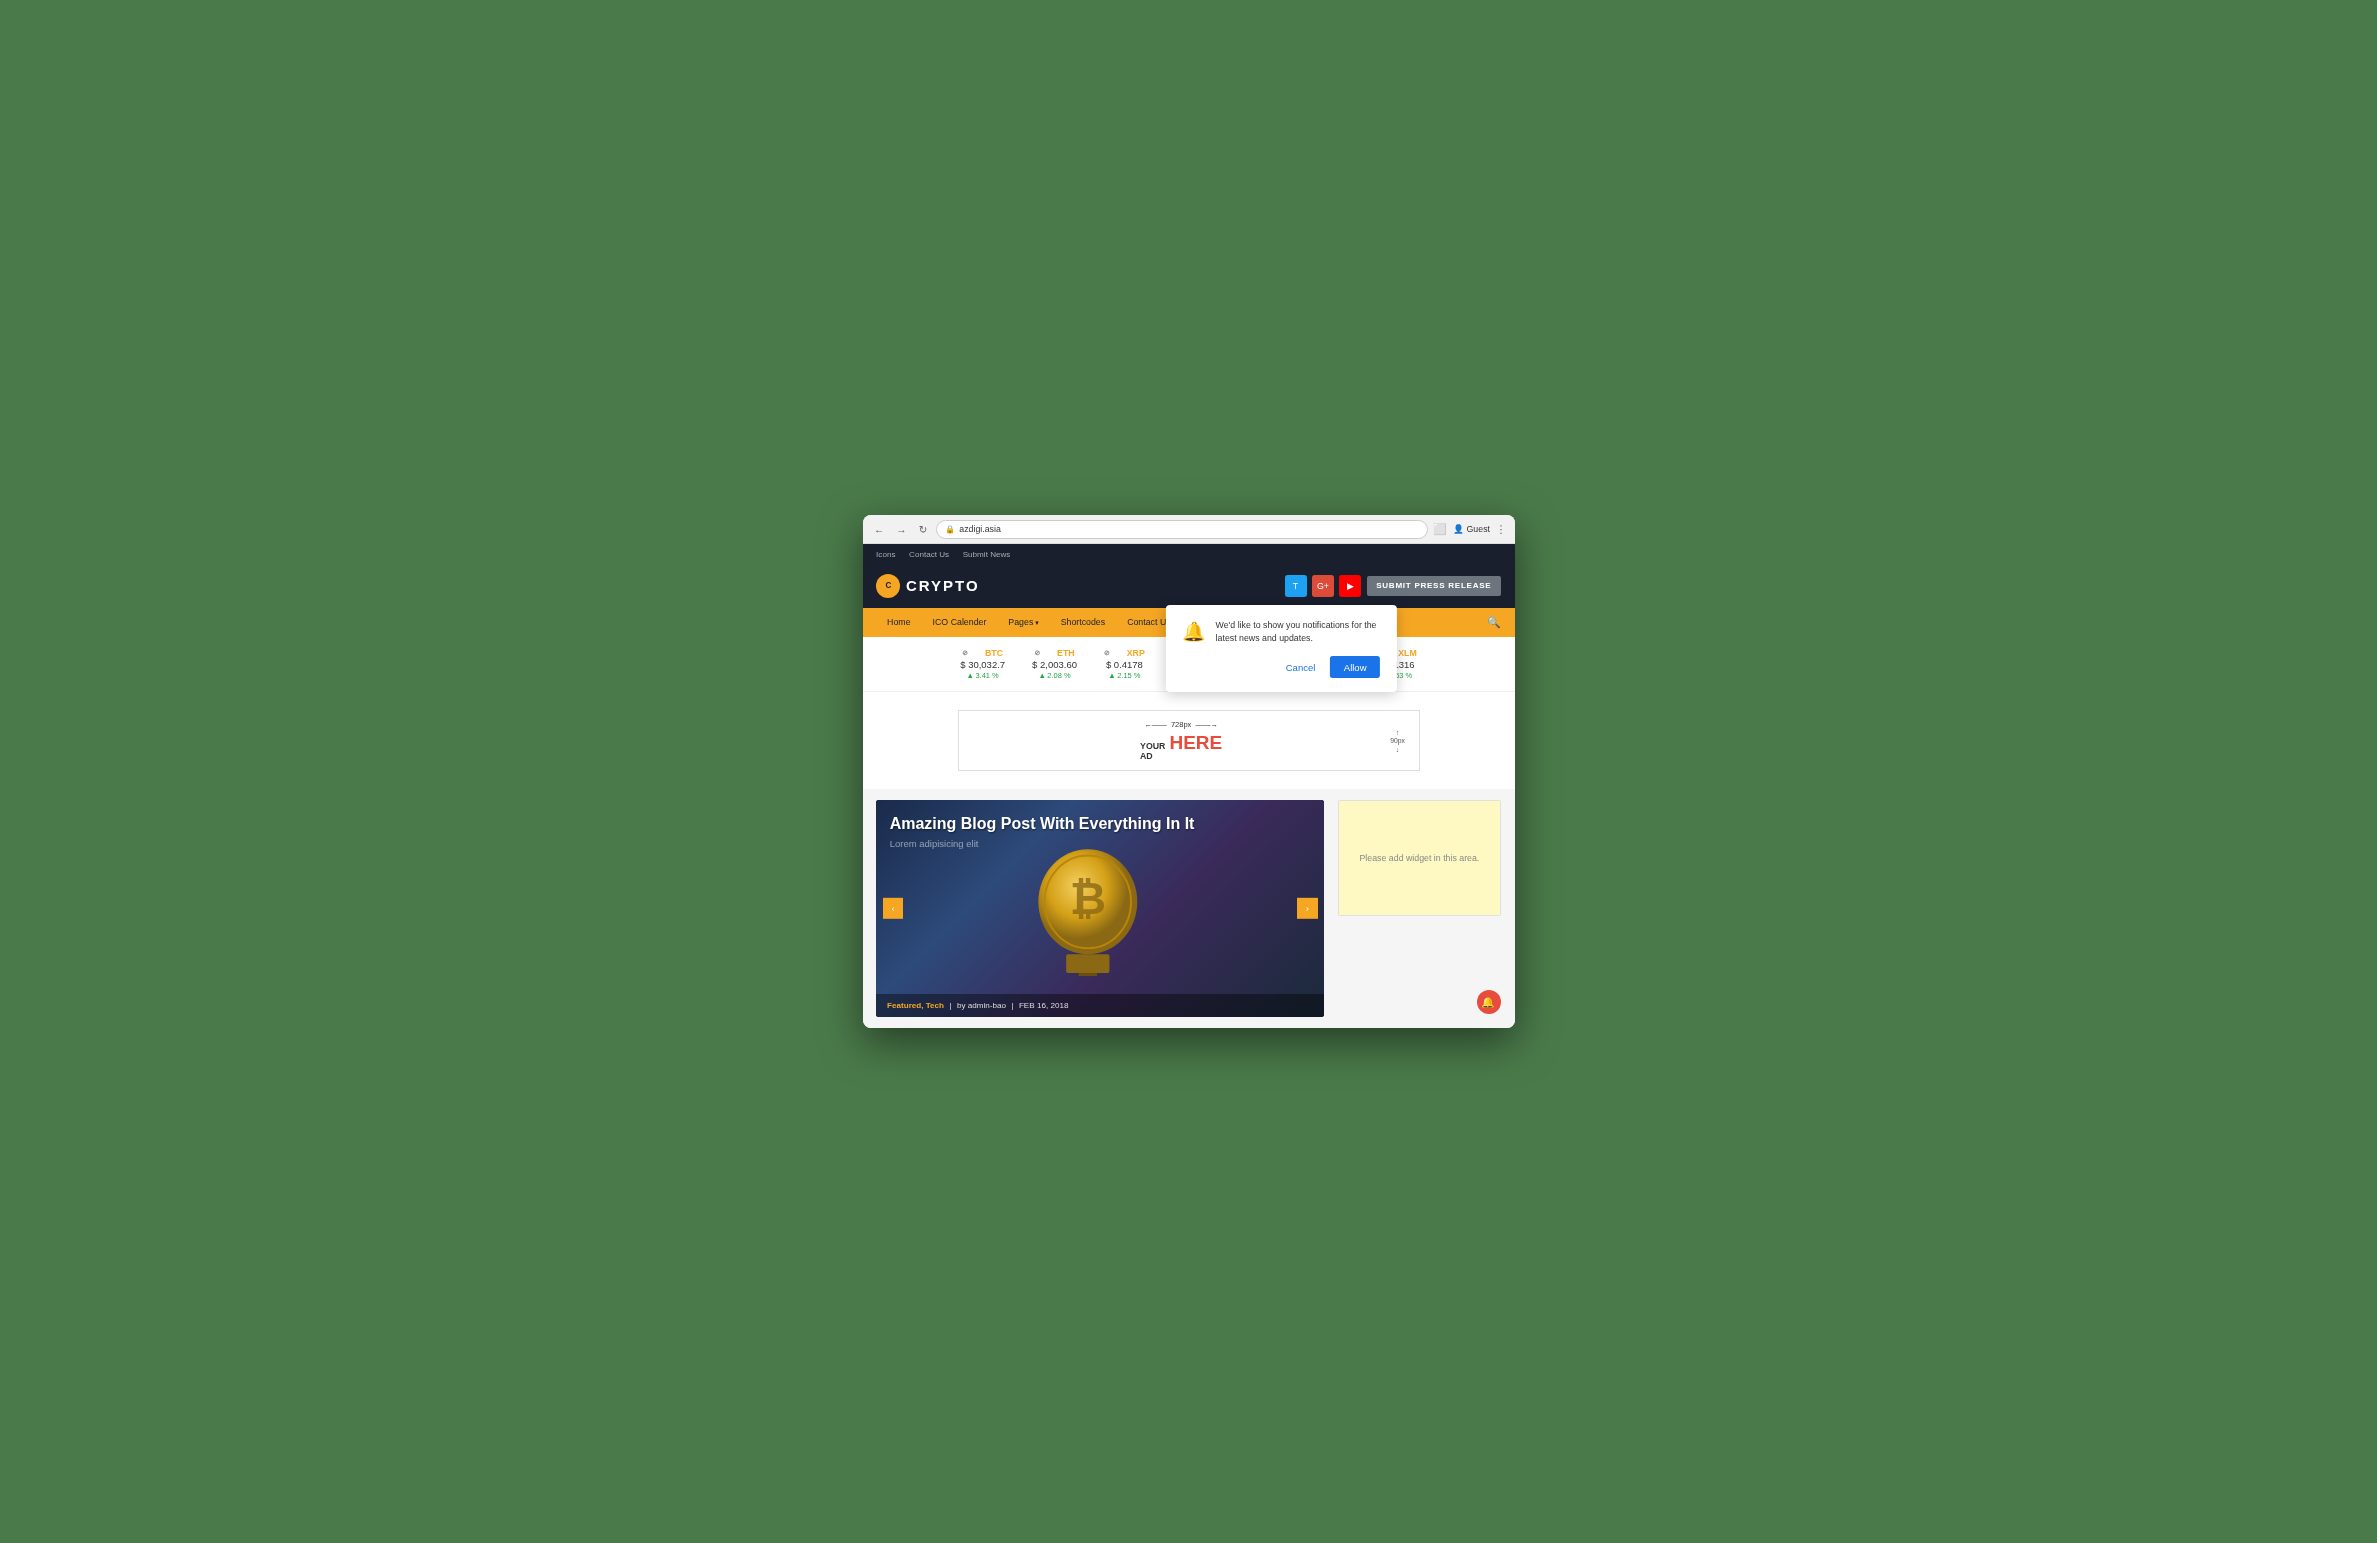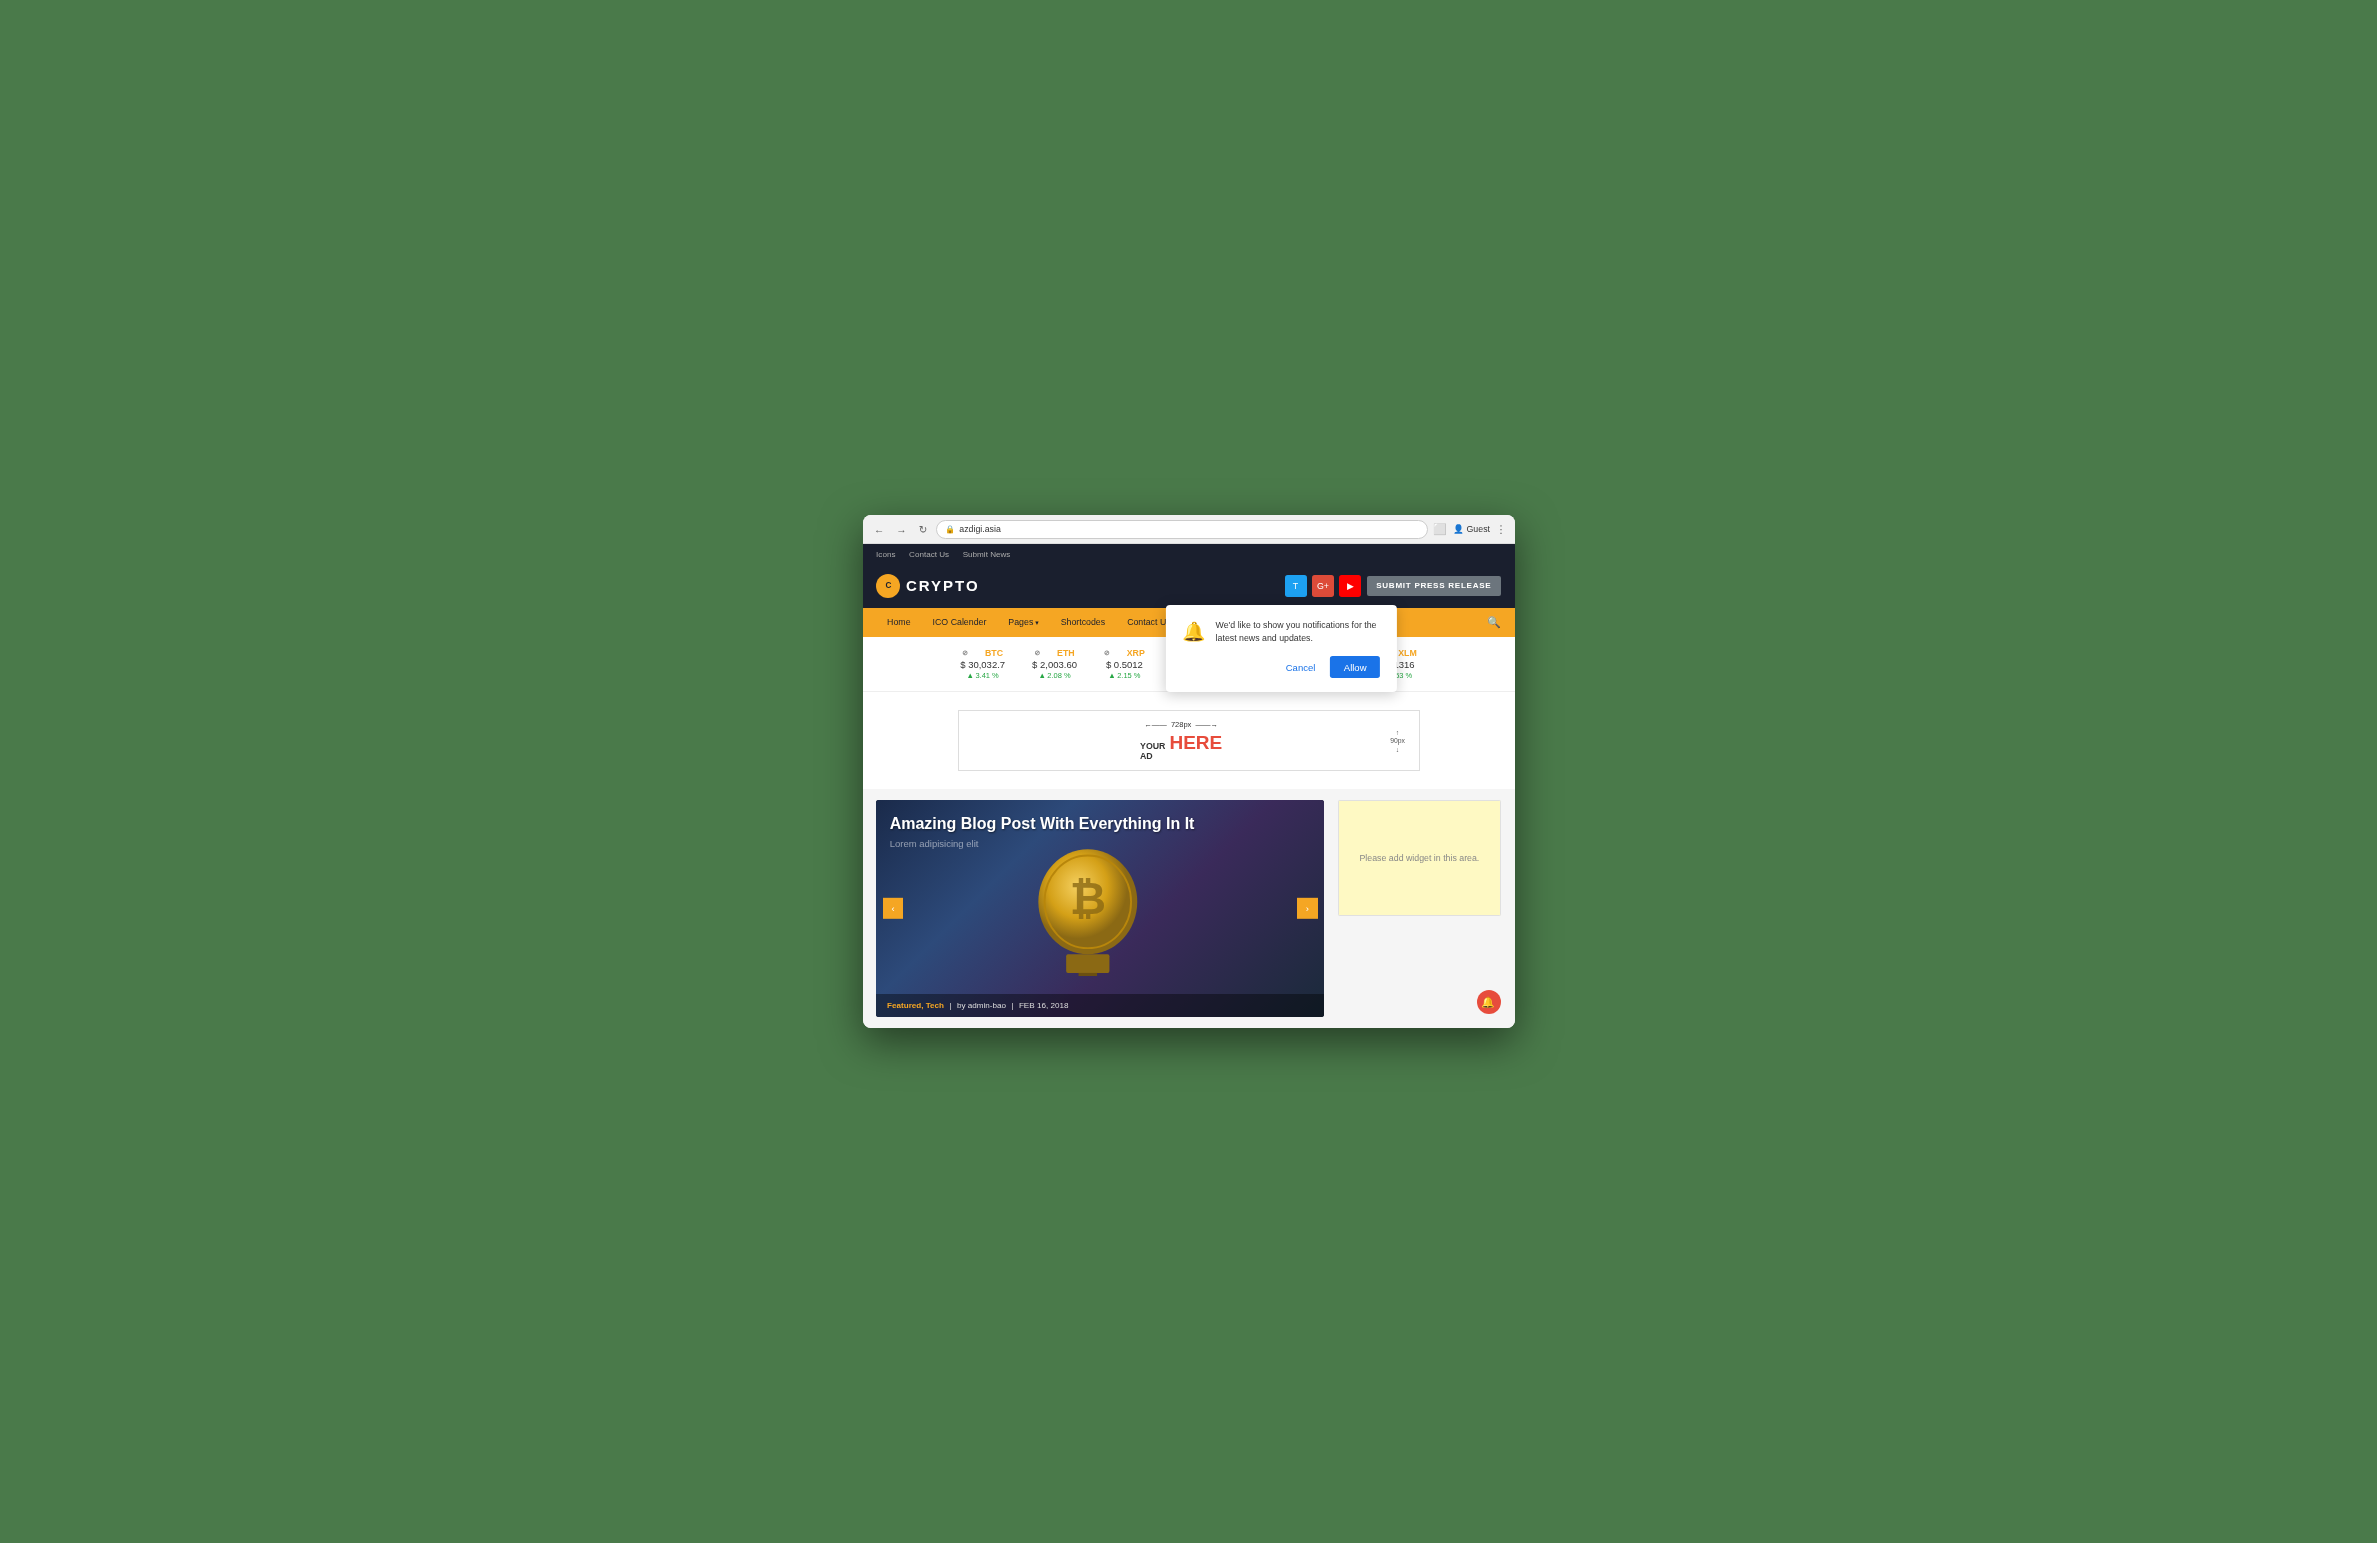--- a/index.html
+++ b/index.html
@@ -687,21 +687,21 @@
         <div class="crypto-change">
           <span>▲</span>
           <span>2.08 %</span>
         </div>
       </div>
       <div class="crypto-item">
         <div class="crypto-symbol">
           <span class="down-circle">⊘</span>
           <span>XRP</span>
         </div>
-        <div class="crypto-price">$ 0.5012</div>
+        <div class="crypto-price">$ 0.4178</div>
         <div class="crypto-change">
           <span>▲</span>
           <span>2.15 %</span>
         </div>
       </div>
       <div class="crypto-item">
         <div class="crypto-symbol">
           <span class="down-circle">⊘</span>
           <span>BCH</span>
         </div>

